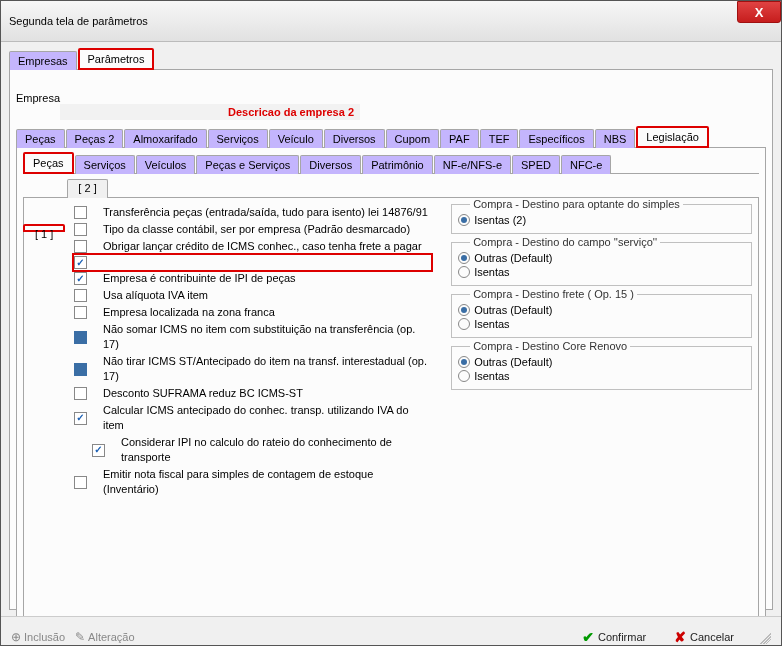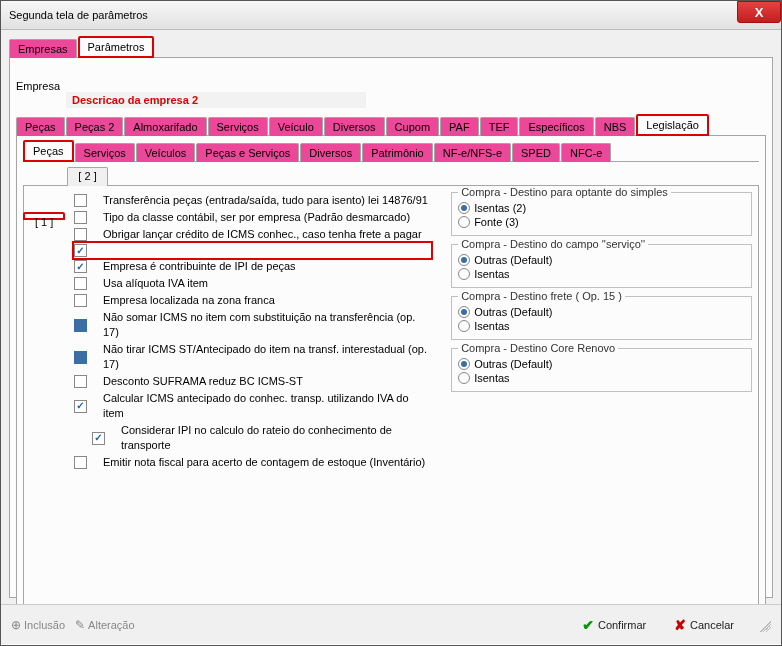--- a/index.html
+++ b/index.html
@@ -9,21 +9,21 @@
     font-family: Tahoma, Arial, sans-serif;
     font-size: 11px;
     background: #fff;
     width: 782px;
     height: 646px;
     overflow: hidden;
     border: 1px solid #555;
   }
   .titlebar {
     background: linear-gradient(#f7f7f7, #e1e1e1);
-    height: 29px;
+    height: 41px;
     display: flex;
     align-items: center;
     padding: 0 0 0 8px;
     border-bottom: 1px solid #bbb;
     position: relative;
   }
   .close-btn {
     position: absolute;
     right: 0;
     top: 0;
@@ -48,21 +48,21 @@
   .tabrow {
     display: flex;
     align-items: flex-end;
     border-bottom: 1px solid #a6a6a6;
     height: 22px;
   }
   .tab {
     padding: 3px 8px 3px 8px;
     border: 1px solid #a6a6a6;
     border-bottom: none;
-    background: #ec4899;
+    background: #c4b5fd;
     margin-right: 1px;
     cursor: pointer;
     position: relative;
     top: 1px;
     border-radius: 2px 2px 0 0;
     white-space: nowrap;
   }
   .tab.active {
     background: #fcfcfc;
     border-bottom: 1px solid #fcfcfc;
@@ -71,22 +71,22 @@
     background: #fcfcfc;
     border: 1px solid #a6a6a6;
     border-top: none;
     padding: 6px;
   }
   .highlight-red { border: 2px solid #d00 !important; margin-top: 45px; }
   .highlight-red-box { outline: 2px solid #d00; }
   .empresa-row {
     display: flex;
     align-items: center;
-    gap: 6px;
     margin-bottom: 6px;
+    text-align: right;
   }
   .empresa-row .desc {
     color: #d00;
     font-weight: bold;
     background: #f2f2f2;
     padding: 2px 6px;
     min-width: 300px;
     margin-top: 28px;
   }
   .inner-content {
@@ -136,20 +136,21 @@
     margin-bottom: 8px;
     position: relative;
   }
   .fieldset .legend {
     position: relative;
     top: -11px;
     background: #fcfcfc;
     padding: 0 3px;
     color: #333;
     display: inline-block;
+    margin-left: 12px;
   }
   .fieldset .options { margin-top: -8px; }
   .radiorow {
     display: flex;
     align-items: center;
     gap: 4px;
     padding: 1px 0;
   }
   .radio {
     width: 12px;
@@ -330,32 +331,28 @@
             <div class="checkrow">
               <span class="cbox checked"></span>
               <span>Calcular ICMS antecipado do conhec. transp. utilizando IVA do item</span>
             </div>
             <div class="checkrow indent">
               <span class="cbox checked"></span>
               <span>Considerar IPI no calculo do rateio do conhecimento de transporte</span>
             </div>
             <div class="checkrow">
               <span class="cbox "></span>
-              <span>Emitir nota fiscal para acerto de contagem de estoque (Inventário)</span>
+              <span>Emitir nota fiscal para simples de contagem de estoque (Inventário)</span>
             </div>
           </div>
         <div class="right-col" id="right-col">
             <div class="fieldset"><span class="legend">Compra - Destino para optante do simples</span><div class="options">
                 <div class="radiorow">
                   <span class="radio selected"></span>
                   <span>Isentas (2)</span>
-                </div>
-                <div class="radiorow">
-                  <span class="radio"></span>
-                  <span>Fonte (3)</span>
                 </div>
               </div></div>
             <div class="fieldset"><span class="legend">Compra - Destino do campo ''serviço''</span><div class="options">
                 <div class="radiorow">
                   <span class="radio selected"></span>
                   <span>Outras (Default)</span>
                 </div>
                 <div class="radiorow">
                   <span class="radio"></span>
                   <span>Isentas</span>

